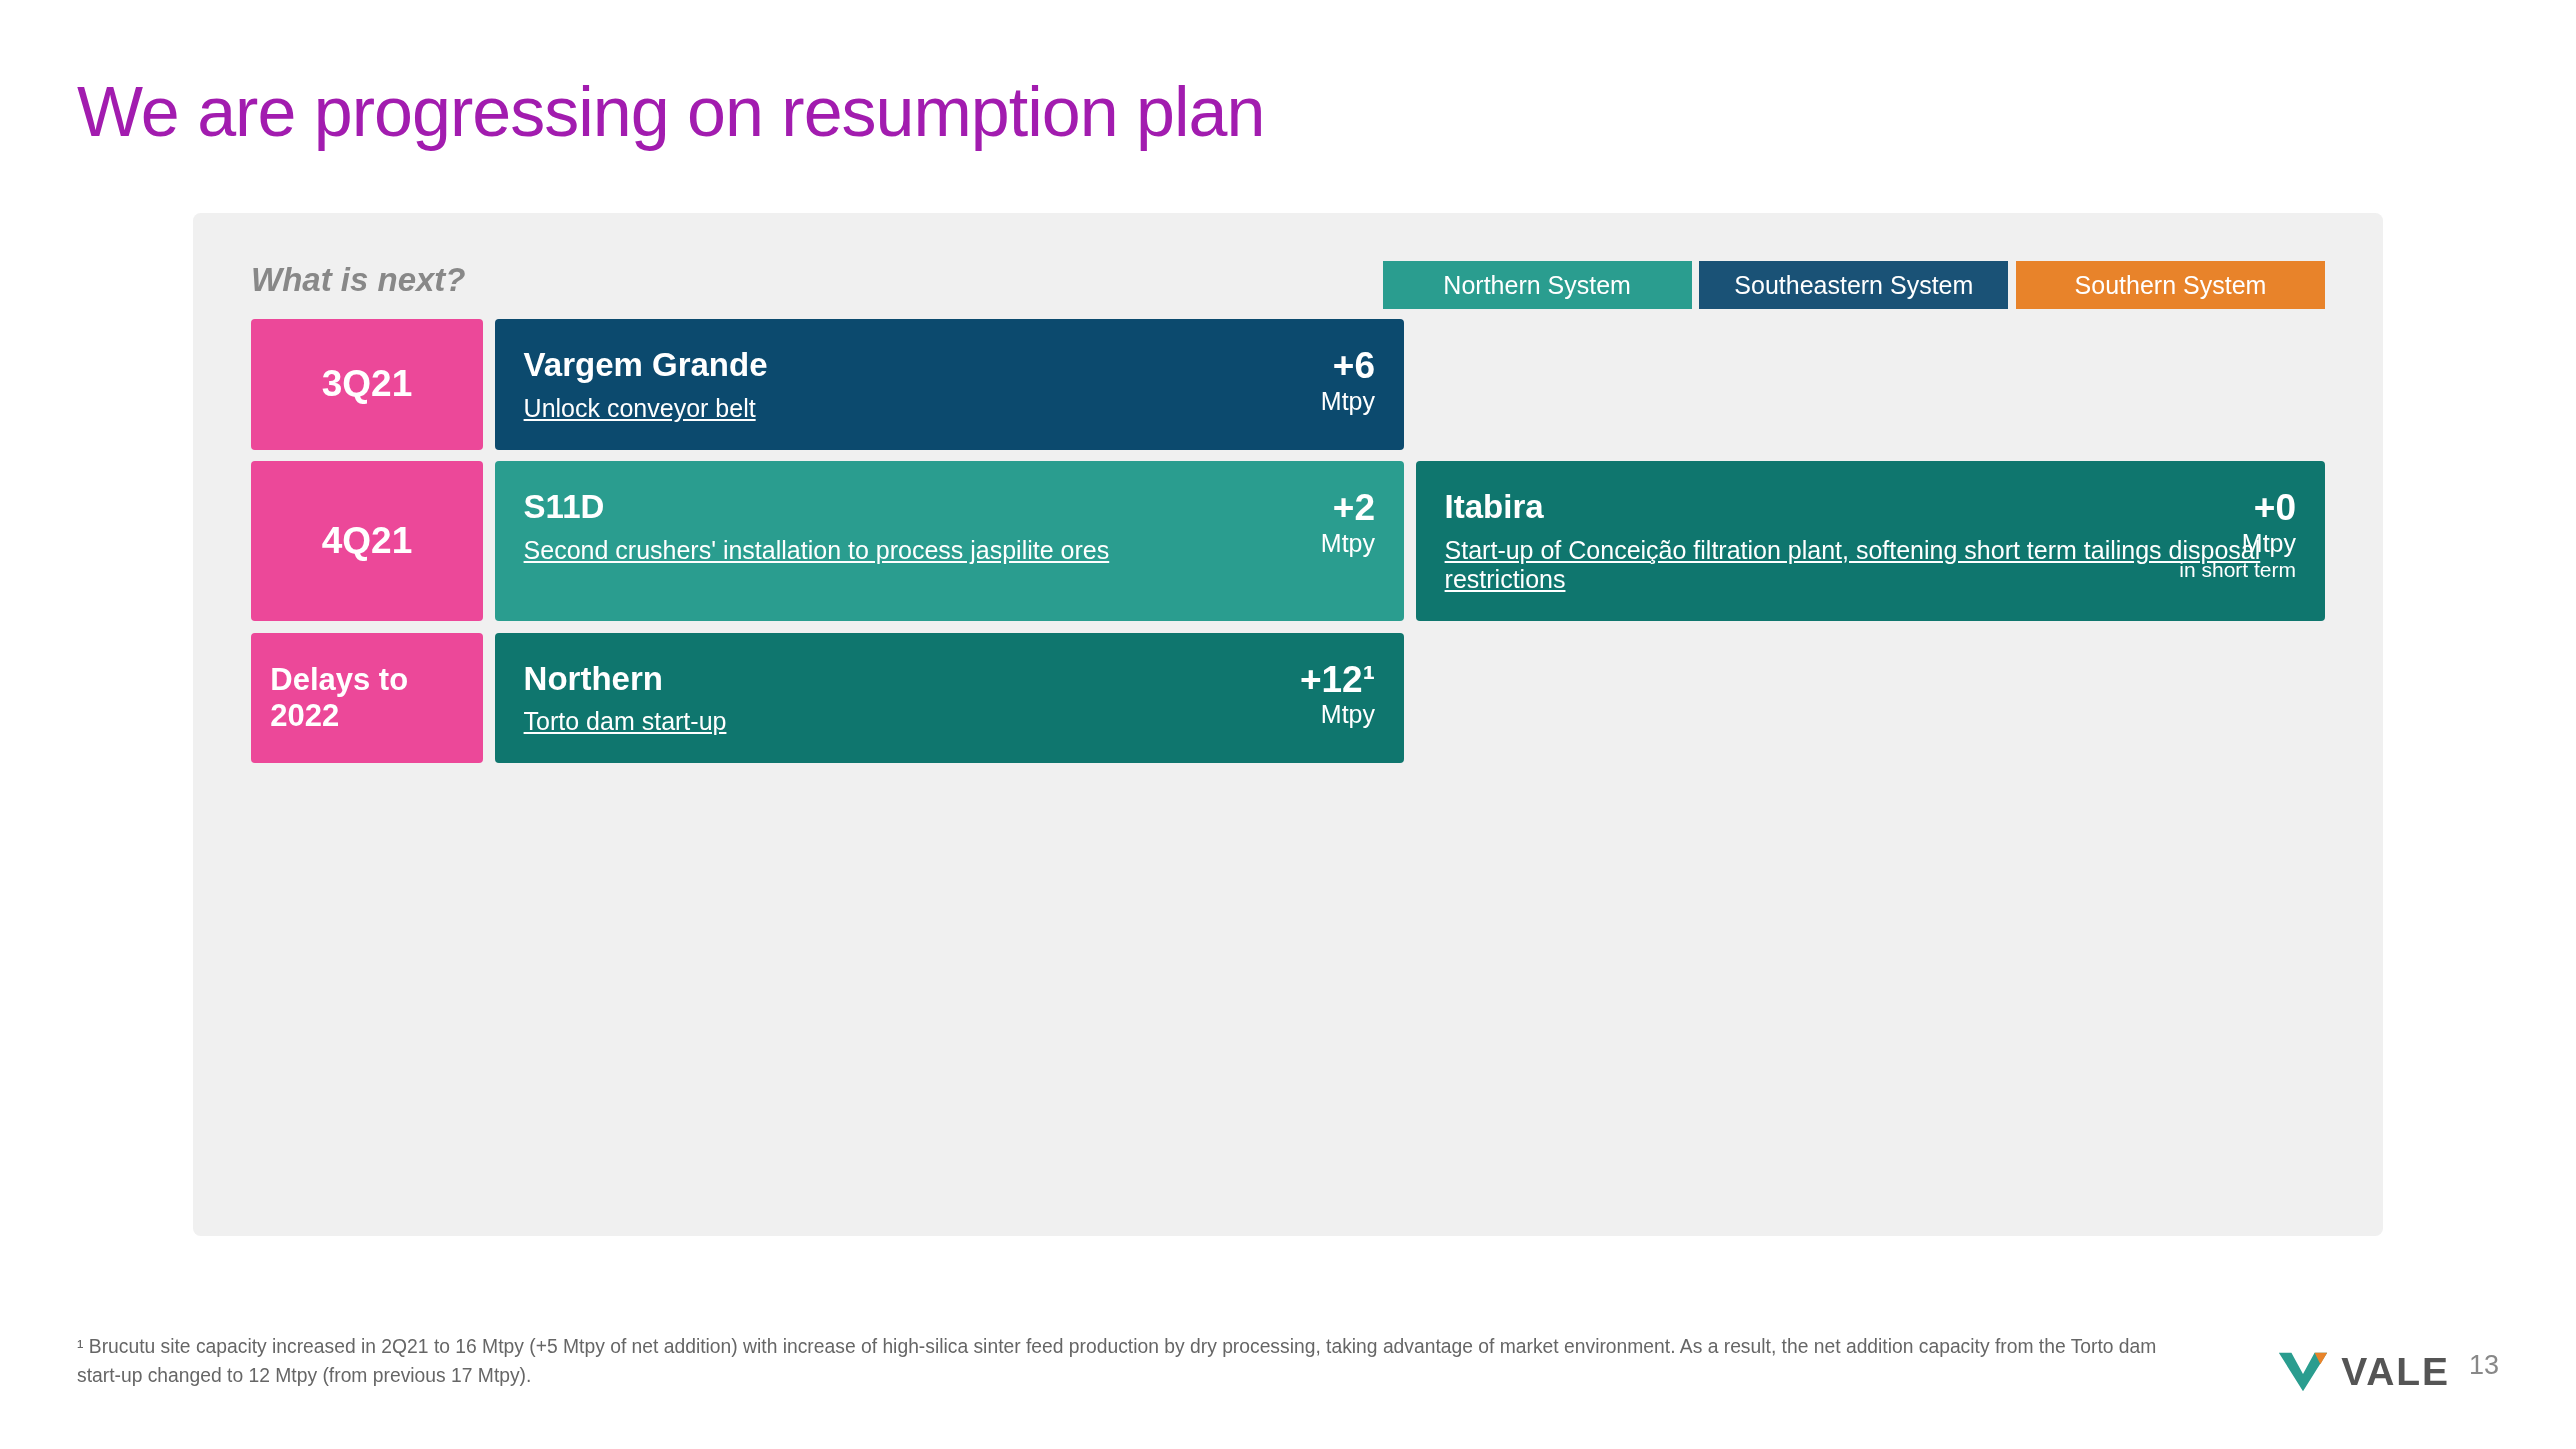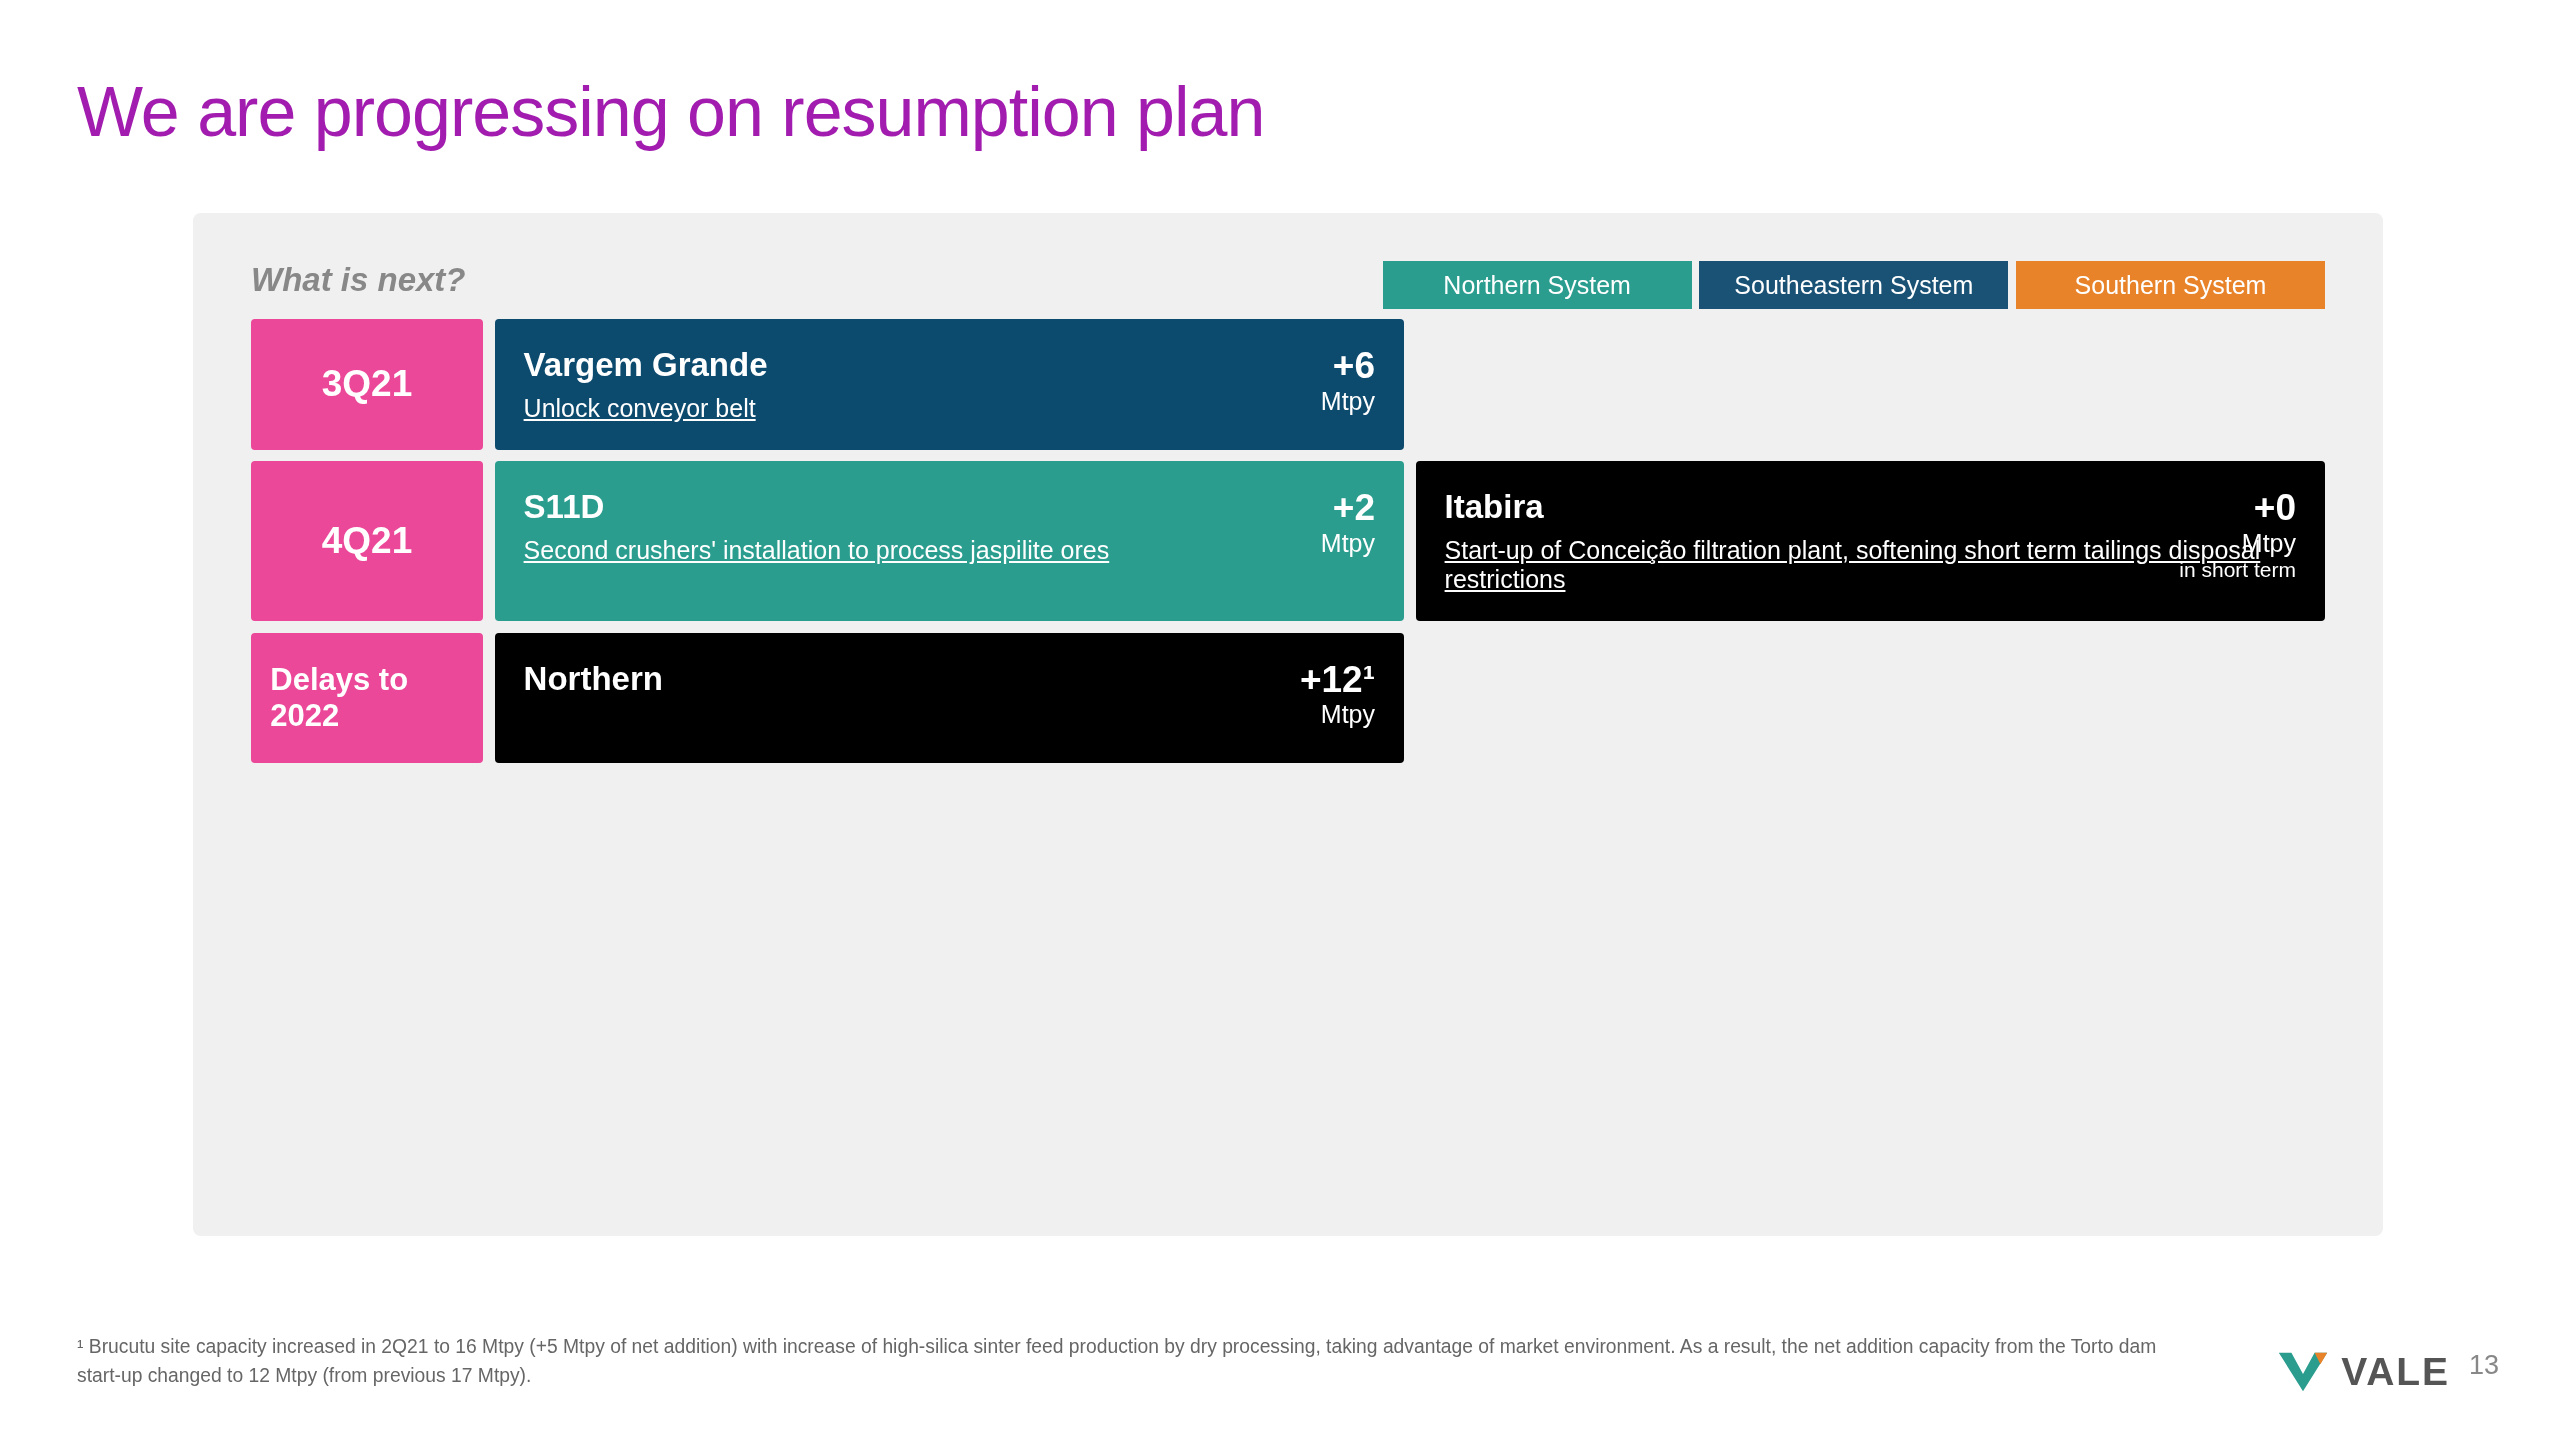--- a/index.html
+++ b/index.html
@@ -86,21 +86,21 @@
       border-radius: 3.9px;
       padding: 27px 29px;
       display: flex;
       flex-direction: column;
       justify-content: space-between;
       position: relative;
     }
 
     .card-orange { background: #0c4a6e; justify-content: flex-end; }
     .card-teal { background: #2a9d8f; }
-    .card-navy { background: #000000; }
+    .card-navy { background: #0f766e; }
 
     .card-title {
       font-size: 33px;
       font-weight: 700;
       color: #ffffff;
       margin-bottom: 9.7px;
     }
 
     .card-subtitle {
       font-size: 25px;
@@ -242,20 +242,21 @@
         <div class="card-value-number">+0</div>
         <div class="card-value-unit">Mtpy</div>
         <div class="card-value-note">in short term</div>
       </div>
     </div>
 
     <div class="time-label row3-time" style="font-size: 31px;">Delays to 2022</div>
     <div class="card card-navy row3-card1">
       <div>
         <div class="card-title">Northern</div>
+        <div class="card-subtitle">Torto dam start-up</div>
       </div>
       <div class="card-value">
         <div class="card-value-number">+12¹</div>
         <div class="card-value-unit">Mtpy</div>
       </div>
     </div>
     <div class="row3-empty empty-cell"></div>
 
   </div>
 </div>

